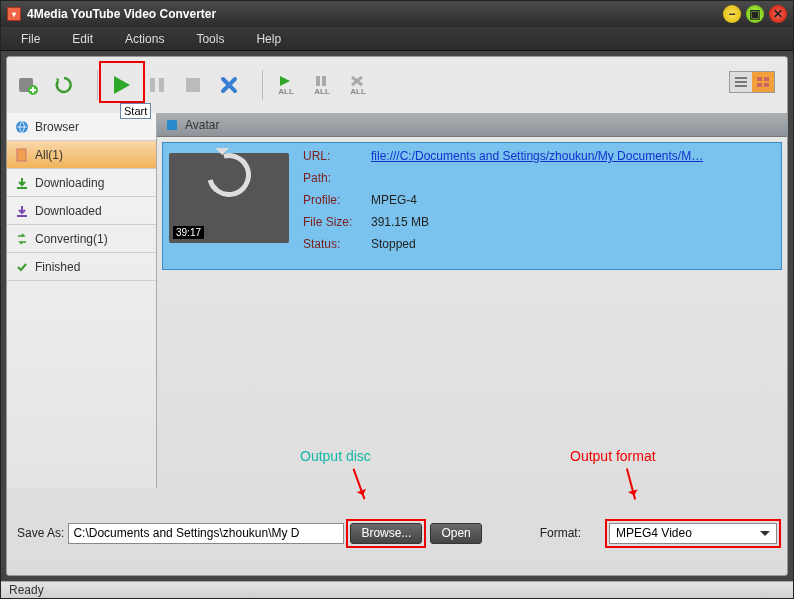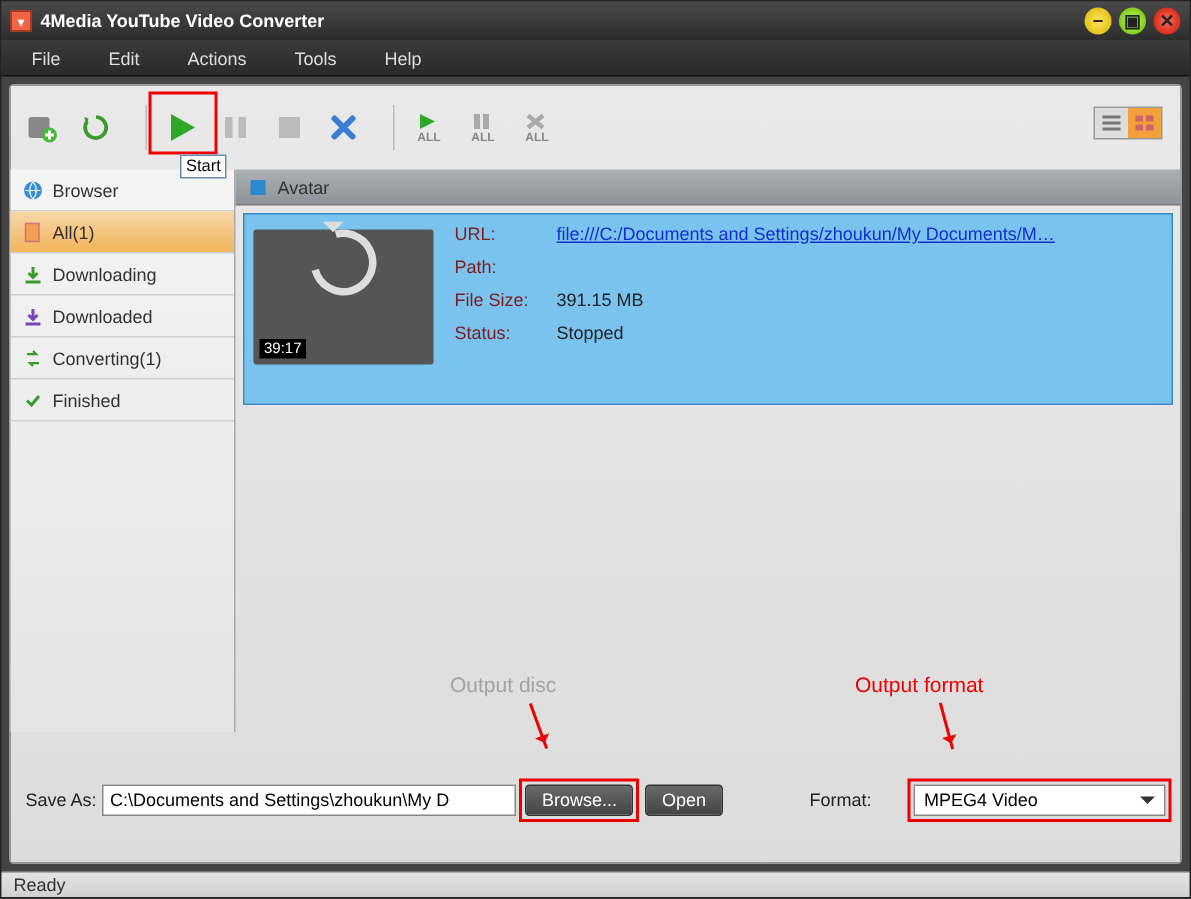--- a/index.html
+++ b/index.html
@@ -33,21 +33,21 @@
 .card { background: #79c3ee; border: 1px solid #3a8cc0; padding: 6px; display: flex; height: 128px; }
 .thumb { width: 120px; height: 90px; background: #555; position: relative; display: flex; align-items: flex-start; justify-content: center; border-radius: 2px; margin-top: 4px; }
 .thumb .reload { width: 44px; height: 44px; border-radius: 50%; border: 5px solid #ddd; border-left-color: transparent; transform: rotate(30deg); position: relative; }
 .thumb .reload:after { content: ""; position: absolute; top: -4px; left: -6px; border: 7px solid transparent; border-top-color: #ddd; transform: rotate(-30deg); }
 .thumb .dur { position: absolute; left: 4px; bottom: 4px; background: #000; color: #fff; font-size: 10px; padding: 1px 3px; }
 .meta { margin-left: 14px; flex: 1; }
 .row { display: flex; margin-bottom: 8px; }
 .row .lbl { width: 68px; color: #7f1d1d; }
 .row .val { color: #222; flex: 1; white-space: nowrap; overflow: hidden; text-overflow: ellipsis; }
 .row .link { color: #1030cc; text-decoration: underline; cursor: pointer; }
-.anno1 { position: absolute; left: 300px; top: 448px; color: #a3a3a3; font-size: 14px; }
+.anno1 { position: absolute; left: 300px; top: 448px; color: #14b8a6; font-size: 14px; }
 .anno2 { position: absolute; left: 570px; top: 448px; color: #e00; font-size: 14px; }
 .arrow { position: absolute; width: 2px; height: 32px; background: #e00; }
 .arrow:after { content: ""; position: absolute; bottom: -1px; left: -4px; border: 5px solid transparent; border-top-color: #e00; }
 .arrow1 { left: 358px; top: 468px; transform: rotate(-20deg); }
 .arrow2 { left: 630px; top: 468px; transform: rotate(-15deg); }
 .footer { position: absolute; left: 6px; right: 6px; bottom: 24px; height: 36px; display: flex; align-items: center; }
 .footer .lbl { margin: 0 4px; color: #222; }
 .footer input[type=text] { height: 21px; padding: 0 4px; border: 1px solid #888; background: #fff; }
 .fbtn { height: 21px; padding: 0 10px; background: linear-gradient(#6a6a6a,#444); color: #fff; border: 1px solid #333; border-radius: 3px; margin-left: 4px; cursor: pointer; display: inline-flex; align-items: center; }
 .browsebox { border: 2px solid #e00; padding: 2px; display: inline-flex; align-items: flex-end; margin-left: 2px; }
@@ -221,20 +221,24 @@
             </div>
             <div class="meta">
               <div class="row">
                   <span class="lbl">URL:</span>
                   <span class="val link">file:///C:/Documents and Settings/zhoukun/My Documents/M…</span>
                 </div>
               <div class="row">
                   <span class="lbl">Path:</span>
                 </div>
               <div class="row">
+                  <span class="lbl">Profile:</span>
+                  <span class="val">MPEG-4</span>
+                </div>
+              <div class="row">
                   <span class="lbl">File Size:</span>
                   <span class="val">391.15 MB</span>
                 </div>
               <div class="row">
                   <span class="lbl">Status:</span>
                   <span class="val">Stopped</span>
                 </div>
             </div>
           </div>
         </div>

